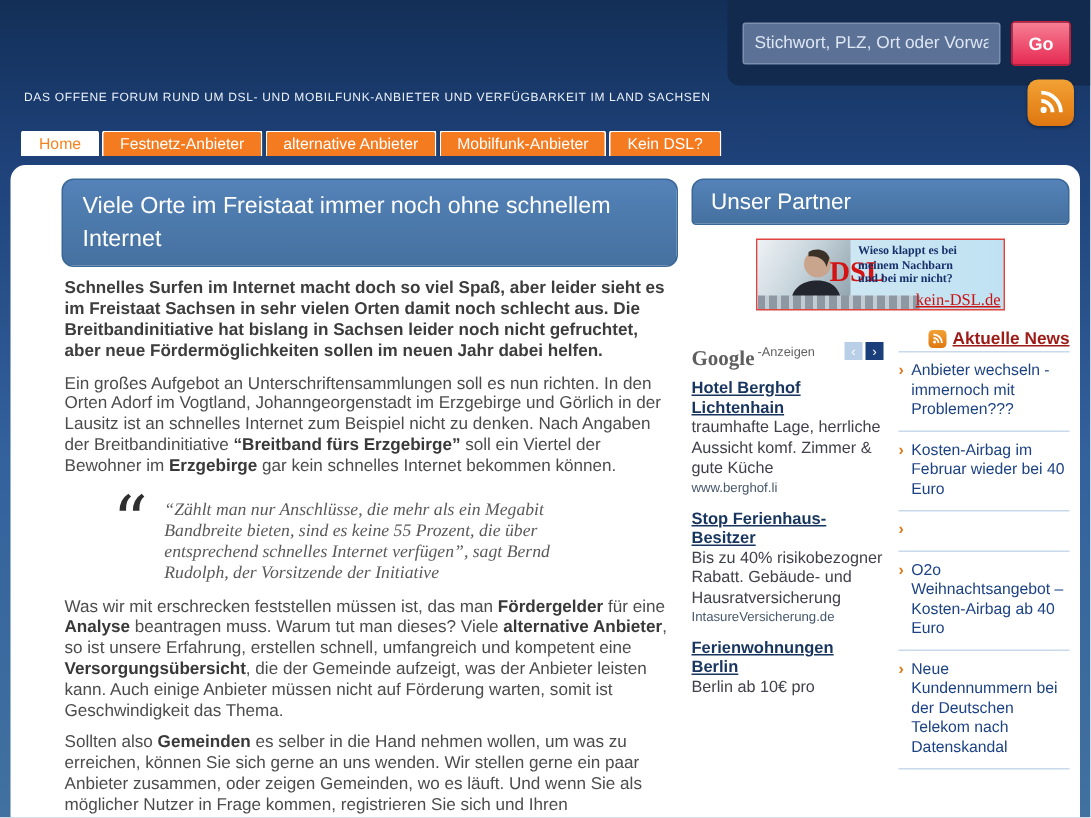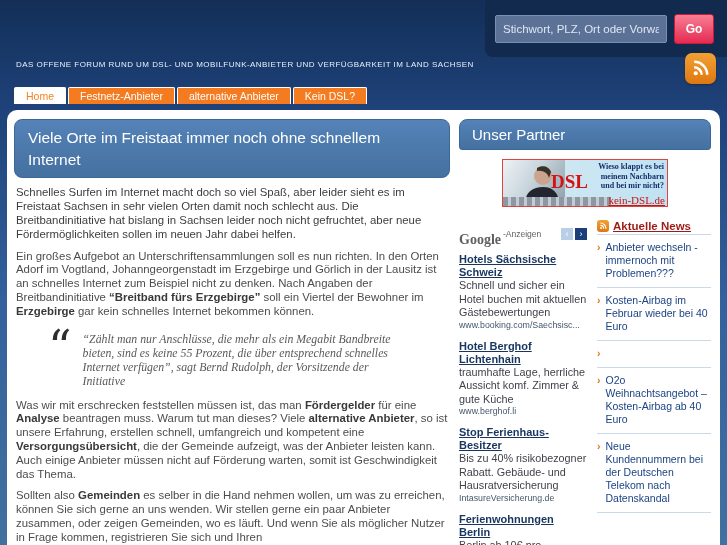--- a/index.html
+++ b/index.html
@@ -32,51 +32,51 @@
   .nav { position:absolute; left:14px; top:87px; display:flex; height:17px; }
   .tab { display:flex; align-items:center; padding:0 11px; margin-right:2px;
          background:#f47b1f; border:1px solid #ffffff; border-bottom:none;
          color:#fff; font-size:10.5px; text-decoration:none; border-radius:2px 2px 0 0; }
   .tab.active { background:#ffffff; border-color:#ffffff; color:#f5821f; }
 
   
   .content-box { position:absolute; left:7px; top:110px; width:713px; height:435px;
                  background:#fff; border-radius:10px 10px 0 0; overflow:hidden;
                  display:flex; padding:9px 7px 0 7px; gap:9px; }
-  .main { width:436px; }
+  .main { width:436px;margin-left:27px; }
   .sidebar { width:252px; }
 
   
   .article-title { background:linear-gradient(#5582b8, #44719f); border:1px solid #3c6898;
                    border-radius:8px; color:#fff; font-size:15.5px; line-height:1.4;
                    padding:7px 13px; }
   .byline { margin:9px 2px 5px; font-size:10.5px; color:#8f8f8f;
             display:flex; align-items:center; gap:5px; }
   .byline .author { color:#f5821f; font-weight:bold; }
   .main p { margin:8px 2px; font-size:11.4px; line-height:13.8px; color:#4c4c4c; }
-  .main p.intro { font-weight:normal; color:#3d3d3d; }
+  .main p.intro { font-weight:bold; color:#3d3d3d; }
   .main p b { color:#393939; }
   .quote { display:flex; margin:11px 10px 11px 34px; }
   .qmark { font-family:"DejaVu Serif", serif; font-size:46px; line-height:.75;
            color:#2e2e2e; margin-right:11px; }
   .qtext { font-family:"Liberation Serif", serif; font-style:italic; font-size:11.8px;
            line-height:14px; color:#595959; padding-right:40px; padding-top:2px; }
 
   
   .partner-header { background:linear-gradient(#5582b8, #44719f); border:1px solid #3c6898;
                     border-radius:8px 8px 3px 3px; color:#fff; font-size:15px;
                     padding:6px 12px; }
   .banner { position:relative; width:166px; height:48px; margin:9px auto 13px;
             border:1px solid #e0443f; background:linear-gradient(90deg,#d6e9f3,#bfe2f2);
             overflow:hidden; font-family:"Liberation Serif", serif; }
   .banner-photo { position:absolute; left:0; top:0; width:62px; height:42px;
                   background:linear-gradient(120deg,#eef2f5 0%,#c9d6dd 45%,#8fa2ad 100%); }
   .banner-dsl { position:absolute; left:48px; top:11px; font-size:19px; font-weight:bold;
                 color:#d41414; }
-  .banner-text { position:absolute; right:3px; top:2px; width:94px; text-align:right;
+  .banner-text { position:absolute; right:3px; top:2px; width:94px; text-align:left;
                  font-size:8px; line-height:9.5px; font-weight:bold; color:#15306b; }
   .banner-strip { position:absolute; left:0; bottom:0; width:108px; height:9px;
                   background:repeating-linear-gradient(90deg,#8d98a3 0 5px,#c3ccd4 5px 8px); }
   .banner-link { position:absolute; right:2px; bottom:0; font-size:11px; font-weight:normal;
                  color:#cc1111; text-decoration:underline; }
   .silhouette { position:absolute; left:14px; top:4px; }
 
   .ad-columns { display:flex; gap:10px; }
   .ads { width:128px; }
   .news-col { width:114px; }
@@ -89,21 +89,21 @@
               font-size:9px; color:#fff; cursor:pointer; }
   .gar .prev { background:#b9cfe8; }
   .gar .next { background:#1b3f7a; }
 
   .ad { margin-bottom:9px; }
   .ad-title { font-size:11px; font-weight:bold; text-decoration:underline; color:#17355e;
               line-height:13px; display:block; cursor:pointer; }
   .ad-desc { font-size:10.8px; line-height:13.5px; color:#41414b; }
   .ad-url { font-size:8.8px; color:#46576b; line-height:11px; }
 
-  .news-header { display:flex; align-items:center; gap:4px; margin-bottom:2px; }
+  .news-header { display:flex; align-items:center; gap:4px; margin-bottom:2px;justify-content:flex-end; }
   .rss-small { width:12px; height:12px; border-radius:3px;
                background:linear-gradient(#f2a134,#df7710); display:flex; align-items:center;
                justify-content:center; flex:0 0 auto; }
   .news-title { font-size:11.5px; font-weight:bold; text-decoration:underline; color:#9c1b16;
                 cursor:pointer; }
   .news-list { }
   .news-item { display:flex; gap:5px; padding:6px 0 7px; border-top:1px solid #c8d9ec;
                font-size:10.5px; line-height:13px; color:#1c4284; cursor:pointer; }
   .news-item .arr, .side-link .arr { color:#e07818; font-weight:bold; flex:0 0 auto; }
   .news-end { border-top:1px solid #c8d9ec; height:1px; }
@@ -125,20 +125,21 @@
       <circle cx="6" cy="18" r="2.6" fill="#fff"></circle>
       <path d="M4 10.5a9.5 9.5 0 0 1 9.5 9.5" stroke="#fff" stroke-width="3.2" fill="none"></path>
       <path d="M4 3.5A16.5 16.5 0 0 1 20.5 20" stroke="#fff" stroke-width="3.2" fill="none"></path>
     </svg>
   </div>
 
   <div class="nav">
     <a class="tab active">Home</a>
     <a class="tab">Festnetz-Anbieter</a>
     <a class="tab">alternative Anbieter</a>
+    <a class="tab">Mobilfunk-Anbieter</a>
     <a class="tab">Kein DSL?</a>
   </div>
 
   <div class="content-box">
 
     <div class="main">
       <div class="article-title">Viele Orte im Freistaat immer noch ohne schnellem Internet</div>
 
 
       <p class="intro">Schnelles Surfen im Internet macht doch so viel Spaß, aber leider sieht es im Freistaat Sachsen in sehr vielen Orten damit noch schlecht aus. Die Breitbandinitiative hat bislang in Sachsen leider noch nicht gefruchtet, aber neue Fördermöglichkeiten sollen im neuen Jahr dabei helfen.</p>
@@ -181,25 +182,20 @@
         <div class="ads">
           <div class="google-header">
             <span class="glogo">Google</span>
             <span class="ganz">-Anzeigen</span>
             <span class="gar">
               <span class="prev">‹</span>
               <span class="next">›</span>
             </span>
           </div>
 
-          <div class="ad">
-            <a class="ad-title">Hotels Sächsische Schweiz</a>
-            <div class="ad-desc">Schnell und sicher ein Hotel buchen mit aktuellen Gästebewertungen</div>
-            <div class="ad-url">www.booking.com/Saechsisc...</div>
-          </div>
           <div class="ad">
             <a class="ad-title">Hotel Berghof Lichtenhain</a>
             <div class="ad-desc">traumhafte Lage, herrliche Aussicht komf. Zimmer &amp; gute Küche</div>
             <div class="ad-url">www.berghof.li</div>
           </div>
           <div class="ad">
             <a class="ad-title">Stop Ferienhaus-Besitzer</a>
             <div class="ad-desc">Bis zu 40% risikobezogner Rabatt. Gebäude- und Hausratversicherung</div>
             <div class="ad-url">IntasureVersicherung.de</div>
           </div>

